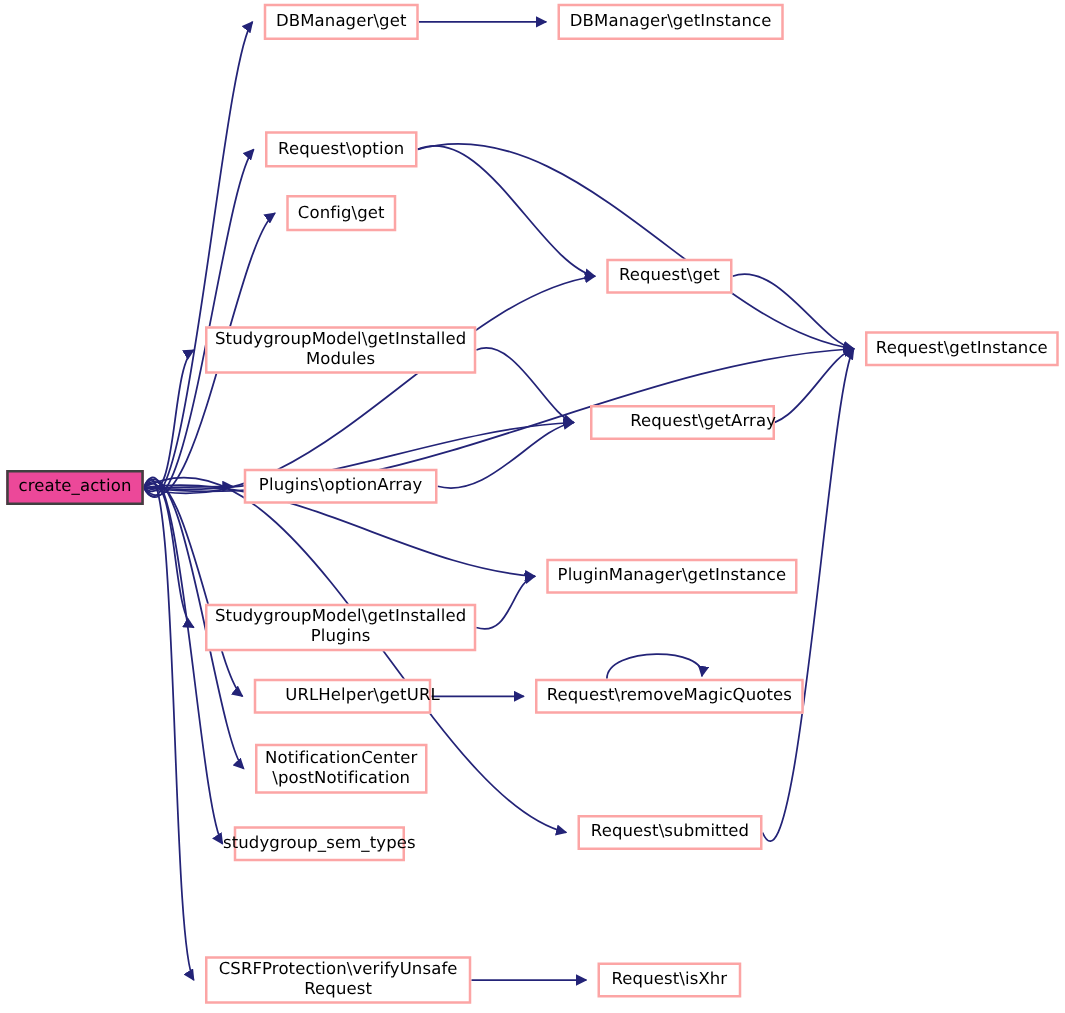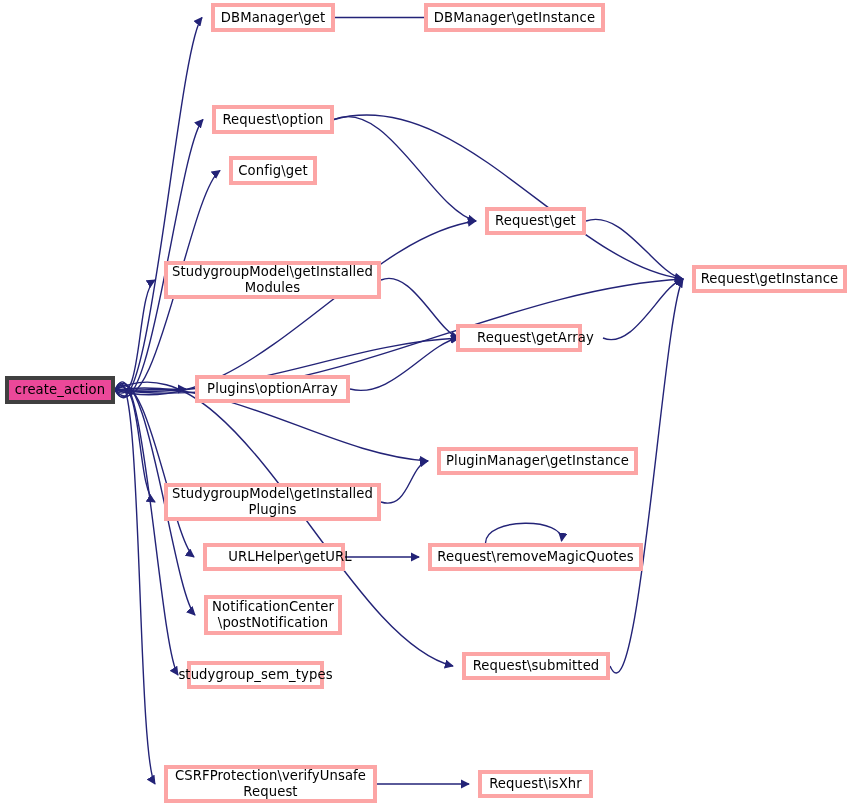--- a/index.html
+++ b/index.html
@@ -18,21 +18,21 @@
   #edge-layer {
     position: absolute;
     left: 0;
     top: 0;
     width: 852px;
     height: 810px;
   }
   .node {
     position: absolute;
     box-sizing: border-box;
-    border: 4px solid #fca5a5;
+    border: 2px solid #fca5a5;
     background: #ffffff;
     color: #000000;
     font-size: 13.2px;
     line-height: 1.18;
     display: flex;
     align-items: center;
     justify-content: center;
     text-align: center;
     white-space: pre-line;
     z-index: 5;
@@ -79,28 +79,28 @@
         <path d="M 381 502 C 409 511.02, 409 465.1, 428 461" marker-end="url(#arrow)"></path>
         <path d="M 345 557 C 374.05 557, 398.95 557, 419 557" marker-end="url(#arrow)"></path>
         <path d="M 485.5 543 C 485.5 517, 565.5 517, 561.5 541" marker-end="url(#arrow)"></path>
         <path d="M 610 666 C 638.7 732, 663.3 309, 683 279" marker-end="url(#arrow)"></path>
         <path d="M 377 784 C 412.35 784, 442.65 784, 469 784" marker-end="url(#arrow)"></path>
       </g>
   </svg>
   <div id="node-layer">
       <div class="node current" style="left: 5px; top: 376px; width: 110px; height: 28px;">create_action</div>
       <div class="node" style="left: 211px; top: 3px; width: 124px; height: 29px;">DBManager\get</div>
-      <div class="node" style="left: 424px; top: 3px; width: 181px; height: 29px;">DBManager\getInstance</div>
+      <div class="node" style="left: 446px; top: 3px; width: 181px; height: 29px;">DBManager\getInstance</div>
       <div class="node" style="left: 212px; top: 105px; width: 122px; height: 29px;">Request\option</div>
       <div class="node" style="left: 229px; top: 156px; width: 88px; height: 29px;">Config\get</div>
       <div class="node" style="left: 485px; top: 207px; width: 101px; height: 28px;">Request\get</div>
       <div class="node" style="left: 692px; top: 265px; width: 155px; height: 28px;">Request\getInstance</div>
       <div class="node" style="left: 164px; top: 261px; width: 217px; height: 38px;">StudygroupModel\getInstalled
 Modules</div>
-      <div class="node" style="left: 456px; top: 324px; width: 126px; height: 28px; padding-left: 33px;">Request\getArray</div>
+      <div class="node" style="left: 472px; top: 324px; width: 148px; height: 28px; padding-left: 33px;">Request\getArray</div>
       <div class="node" style="left: 195px; top: 375px; width: 155px; height: 28px;">Plugins\optionArray</div>
       <div class="node" style="left: 437px; top: 447px; width: 201px; height: 28px;">PluginManager\getInstance</div>
       <div class="node" style="left: 164px; top: 483px; width: 217px; height: 38px;">StudygroupModel\getInstalled
 Plugins</div>
       <div class="node" style="left: 203px; top: 543px; width: 142px; height: 28px; padding-left: 32px;">URLHelper\getURL</div>
       <div class="node" style="left: 428px; top: 543px; width: 215px; height: 28px;">Request\removeMagicQuotes</div>
       <div class="node" style="left: 204px; top: 595px; width: 138px; height: 40px;">NotificationCenter
 \postNotification</div>
       <div class="node" style="left: 462px; top: 652px; width: 148px; height: 28px;">Request\submitted</div>
       <div class="node" style="left: 187px; top: 661px; width: 137px; height: 28px;">studygroup_sem_types</div>

